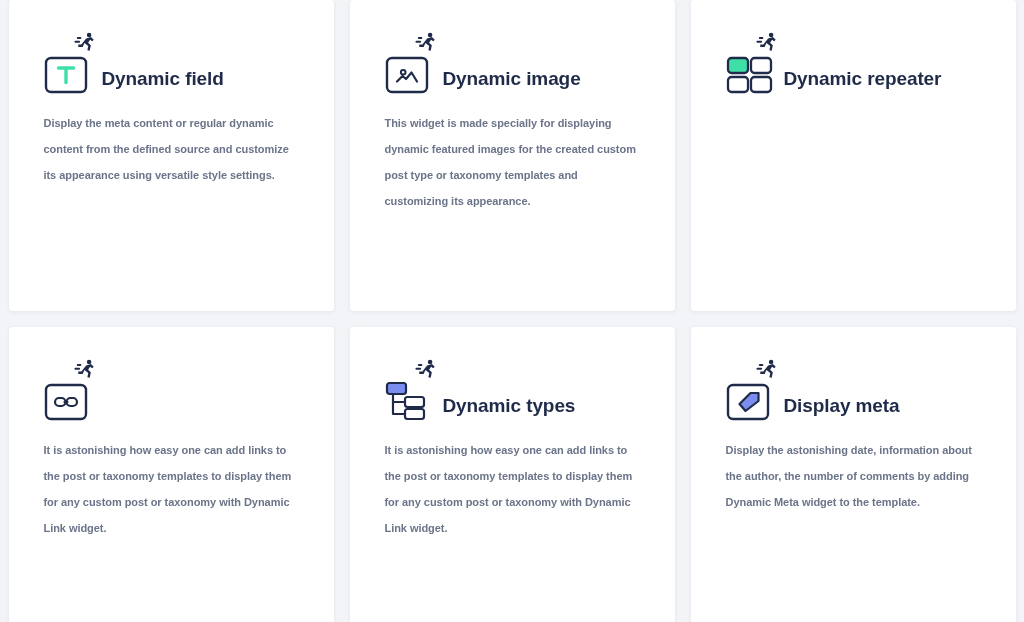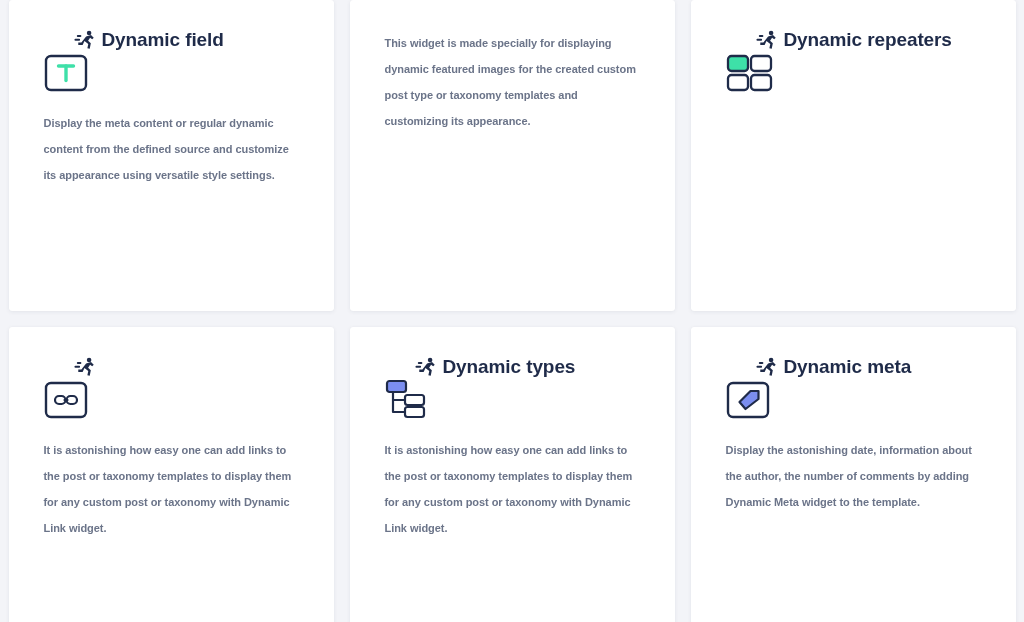--- a/index.html
+++ b/index.html
@@ -27,20 +27,21 @@
   .card {
     background: #ffffff;
     border-radius: 3px;
     box-shadow: 0 1px 4px rgba(30, 40, 70, 0.07), 0 0 1px rgba(30,40,70,0.06);
     padding: 30px 35px 0 35px;
     overflow: hidden;
     position: relative;
   }
   .card-head {
     display: flex;
+    align-items: flex-end;
     gap: 8px;
     height: 64px;
     margin-bottom: 16px;
   }
   .icon-wrap {
     position: relative;
     width: 50px;
     height: 62px;
     flex: 0 0 50px;
   }
@@ -95,20 +96,38 @@
           <path d="M14.5 12 H29.5" stroke="#3ee0a8" stroke-width="3.4" stroke-linecap="round"></path>
           <path d="M22 12 V26.5" stroke="#3ee0a8" stroke-width="3.4" stroke-linecap="round"></path>
         </svg>
       </div>
       <div class="card-title">Dynamic field</div>
     </div>
     <div class="card-body">Display the meta content or regular dynamic content from the defined source and customize its appearance using versatile style settings.</div>
   </div>
 
   <div class="card">
+    <div class="card-head">
+      <div class="icon-wrap">
+        <svg class="icon-runner" viewBox="0 0 24 22">
+          <g fill="#1f2b49">
+            <circle cx="16.5" cy="3.2" r="2.5"></circle>
+            <path d="M13.2 7.2 L18.6 5.6 L21.6 8.6 L19.9 10.3 L17.6 8.4 L15.4 11.8 L18.4 14.6 L17.2 20.5 L14.6 20.0 L15.6 15.4 L11.4 12.0 L9.4 16.4 L4.6 16.4 L4.6 13.8 L8.0 13.8 Z"></path>
+            <rect x="0.4" y="9.6" width="6.2" height="2.1" rx="1"></rect>
+            <rect x="3.0" y="5.6" width="5.0" height="2.0" rx="1"></rect>
+          </g>
+        </svg>
+        <svg class="icon-main" width="44" height="38" viewBox="0 0 44 38">
+          <rect x="2" y="2" width="40" height="34" rx="5" fill="#ffffff" stroke="#1f2b49" stroke-width="2.4"></rect>
+          <circle cx="18.2" cy="16.2" r="2.3" fill="none" stroke="#1f2b49" stroke-width="2"></circle>
+          <path d="M12 25.5 L17.5 20 L21 23 L26.5 16.5 L32 25.5" fill="none" stroke="#1f2b49" stroke-width="2.2" stroke-linejoin="round" stroke-linecap="round"></path>
+        </svg>
+      </div>
+      <div class="card-title">Dynamic image</div>
+    </div>
     <div class="card-body">This widget is made specially for displaying dynamic featured images for the created custom post type or taxonomy templates and customizing its appearance.</div>
   </div>
 
   <div class="card">
     <div class="card-head">
       <div class="icon-wrap">
         <svg class="icon-runner" viewBox="0 0 24 22">
           <g fill="#1f2b49">
             <circle cx="16.5" cy="3.2" r="2.5"></circle>
             <path d="M13.2 7.2 L18.6 5.6 L21.6 8.6 L19.9 10.3 L17.6 8.4 L15.4 11.8 L18.4 14.6 L17.2 20.5 L14.6 20.0 L15.6 15.4 L11.4 12.0 L9.4 16.4 L4.6 16.4 L4.6 13.8 L8.0 13.8 Z"></path>
@@ -116,21 +135,21 @@
             <rect x="3.0" y="5.6" width="5.0" height="2.0" rx="1"></rect>
           </g>
         </svg>
         <svg class="icon-main" width="48" height="38" viewBox="0 0 48 38">
           <rect x="2" y="2" width="20" height="15" rx="3.5" fill="#3ee0a8" stroke="#1f2b49" stroke-width="2.3"></rect>
           <rect x="25" y="2" width="20" height="15" rx="3.5" fill="#ffffff" stroke="#1f2b49" stroke-width="2.3"></rect>
           <rect x="2" y="21" width="20" height="15" rx="3.5" fill="#ffffff" stroke="#1f2b49" stroke-width="2.3"></rect>
           <rect x="25" y="21" width="20" height="15" rx="3.5" fill="#ffffff" stroke="#1f2b49" stroke-width="2.3"></rect>
         </svg>
       </div>
-      <div class="card-title">Dynamic repeaters</div>
+      <div class="card-title">Dynamic repeater</div>
     </div>
   </div>
 
   <div class="card">
     <div class="card-head">
       <div class="icon-wrap">
         <svg class="icon-runner" viewBox="0 0 24 22">
           <g fill="#1f2b49">
             <circle cx="16.5" cy="3.2" r="2.5"></circle>
             <path d="M13.2 7.2 L18.6 5.6 L21.6 8.6 L19.9 10.3 L17.6 8.4 L15.4 11.8 L18.4 14.6 L17.2 20.5 L14.6 20.0 L15.6 15.4 L11.4 12.0 L9.4 16.4 L4.6 16.4 L4.6 13.8 L8.0 13.8 Z"></path>
@@ -182,18 +201,18 @@
             <path d="M13.2 7.2 L18.6 5.6 L21.6 8.6 L19.9 10.3 L17.6 8.4 L15.4 11.8 L18.4 14.6 L17.2 20.5 L14.6 20.0 L15.6 15.4 L11.4 12.0 L9.4 16.4 L4.6 16.4 L4.6 13.8 L8.0 13.8 Z"></path>
             <rect x="0.4" y="9.6" width="6.2" height="2.1" rx="1"></rect>
             <rect x="3.0" y="5.6" width="5.0" height="2.0" rx="1"></rect>
           </g>
         </svg>
         <svg class="icon-main" width="44" height="38" viewBox="0 0 44 38">
           <rect x="2" y="2" width="40" height="34" rx="5" fill="#ffffff" stroke="#1f2b49" stroke-width="2.4"></rect>
           <path d="M24.5 10 L32.5 10 L32.5 18 L19.5 28 L13.5 21 Z" fill="#7b8ef0" stroke="#1f2b49" stroke-width="2.2" stroke-linejoin="round"></path>
         </svg>
       </div>
-      <div class="card-title">Dynamic meta</div>
+      <div class="card-title">Display meta</div>
     </div>
     <div class="card-body">Display the astonishing date, information about the author, the number of comments by adding Dynamic Meta widget to the template.</div>
   </div>
 
 </div>
 
 </body></html>

